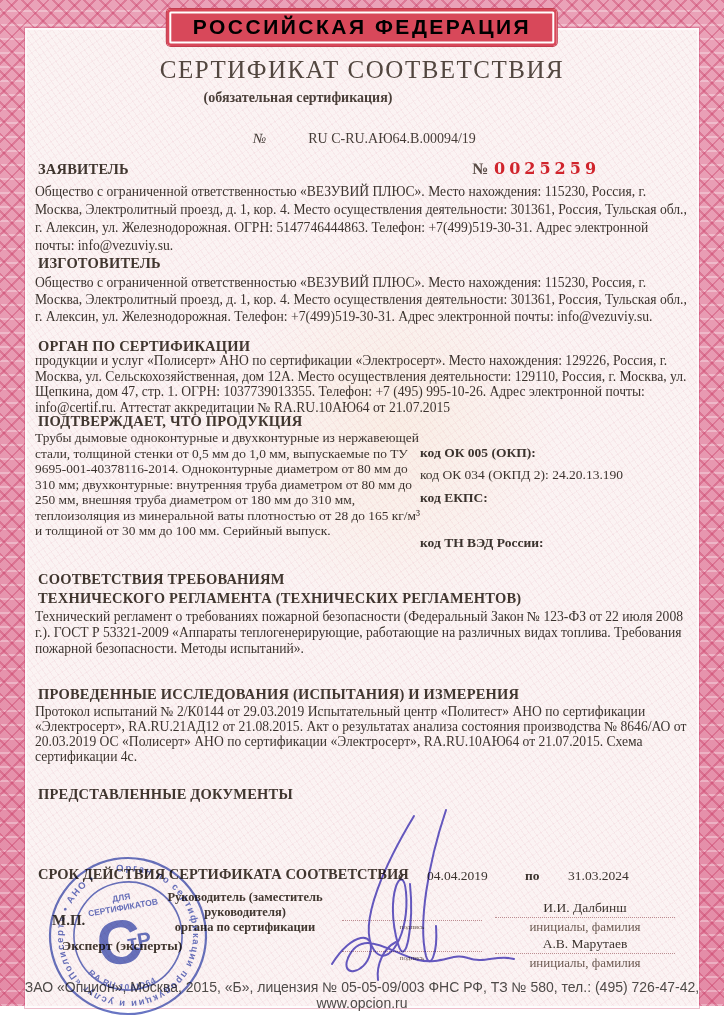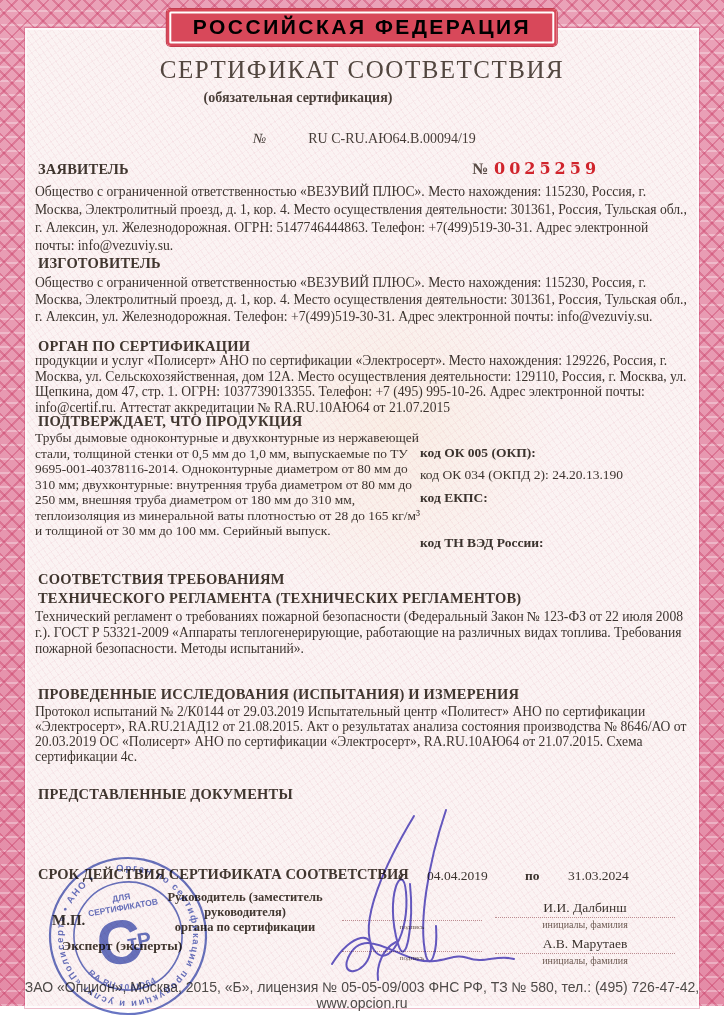--- a/index.html
+++ b/index.html
@@ -64,21 +64,21 @@
   .role-expert { position:absolute; left:62px; top:938px; font-weight:bold; font-size:13.5px; color:#40362f; }
 
   .sig-line { position:absolute; left:342px; width:140px; border-bottom:1.5px dotted #bd8f92; }
   .sig-line-1 { top:920px; } .sig-line-2 { top:951px; }
   .sig-cap { position:absolute; font-size:7px; color:#6c5a52; text-align:center; }
   .cap-1 { left:342px; top:923px; width:140px; }
   .cap-2 { left:342px; top:954px; width:140px; }
 
   .name-col { position:absolute; left:495px; width:180px; text-align:center; }
   .name-col .nm { display:block; font-size:13.5px; color:#3b332e; border-bottom:1.5px dotted #bd8f92; padding-bottom:1px; }
-  .name-col .cp { display:block; font-size:10px; color:#6c5a52; margin-top:1px; }
+  .name-col .cp { display:block; font-size:13px; color:#6c5a52; margin-top:1px; }
   .name-1 { top:900px; } .name-2 { top:936px; }
 
   .footer-line { position:absolute; left:0; top:979px; width:724px; text-align:center;
     font-family:"Liberation Sans", sans-serif; font-size:14px; color:#4e4a48; }
 
   
   .stamp { position:absolute; left:30px; top:838px; width:196px; height:196px;
     transform:rotate(-10deg); opacity:.8; mix-blend-mode:multiply; }
   .ink { position:absolute; left:318px; top:804px; width:240px; height:200px; opacity:.85; mix-blend-mode:multiply; }
 </style>

